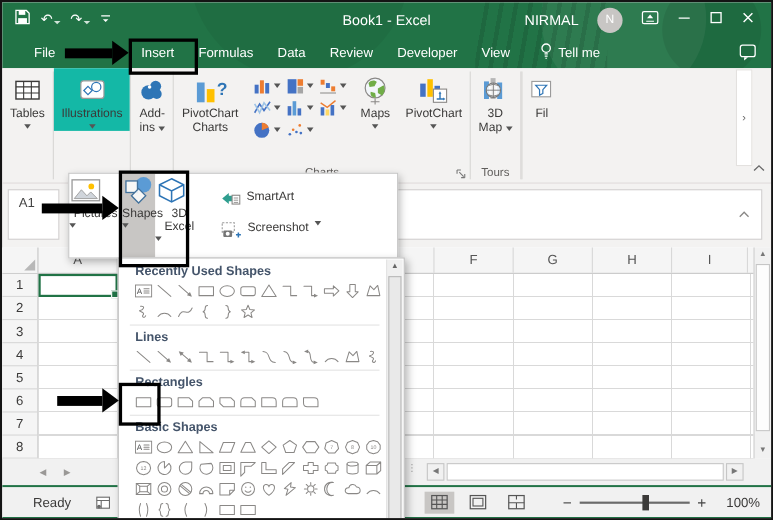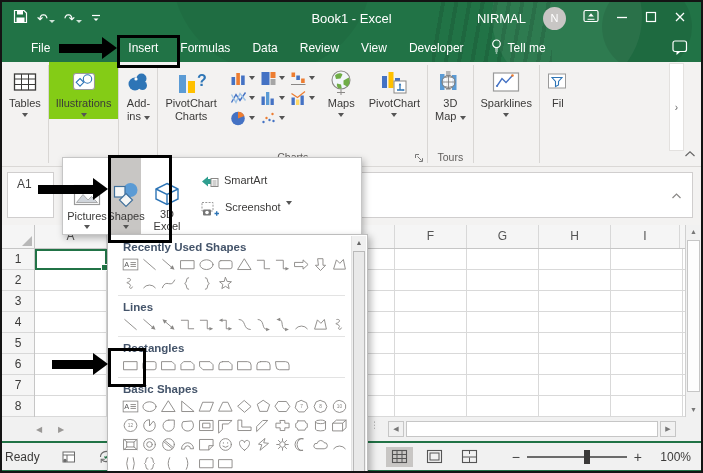--- a/index.html
+++ b/index.html
@@ -28,21 +28,21 @@
   .tellme{display:flex;align-items:center;gap:6px;margin-left:16px;}
   .commenticon{position:absolute;right:13px;top:6px;}
   
   .ribbon{height:104px;background:#f3f2f1;display:flex;position:relative;border-bottom:1px solid #dad8d6;}
   .vsep{width:1px;background:#d8d6d4;margin:3px 0;}
   .rgroup{display:flex;flex-direction:column;}
   .gbody{flex:1;display:flex;align-items:flex-start;}
   .glabel{height:15px;font-size:10.5px;color:#605e5c;text-align:center;position:relative;}
   .bigbtn{display:flex;flex-direction:column;align-items:center;padding:5px 7px 2px;font-size:11px;color:#3b3a39;line-height:13px;text-align:center;}
   .bigbtn .ic{height:30px;display:flex;align-items:center;}
-  .bigbtn.pressed{background:#84cc16;}
+  .bigbtn.pressed{background:#14b8a6;}
   .dcaret{width:0;height:0;border-left:3.5px solid transparent;border-right:3.5px solid transparent;border-top:4px solid #555;display:inline-block;}
   .bigbtn .dcaret{margin-top:3px;}
   .chartgrid{display:grid;grid-template-columns:repeat(3,auto);column-gap:5px;row-gap:2px;padding:7px 6px;align-content:start;}
   .chbtn{display:flex;align-items:center;gap:2px;}
   .launcher{position:absolute;right:3px;top:2px;}
   .ribscroll{position:absolute;right:17px;top:1px;height:86px;width:13px;background:#fff;border:1px solid #e3e1df;
              display:flex;align-items:center;justify-content:center;color:#666;font-size:10px;}
   .collapse{position:absolute;right:5px;bottom:4px;}
   
   .formularow{height:58px;background:#f3f2f1;position:relative;}
@@ -71,34 +71,34 @@
   
   .tabstrip{height:26px;background:#f1f1f1;border-bottom:2px solid #217346;position:relative;box-sizing:border-box;}
   .navarrow{position:absolute;top:8px;font-size:8px;color:#9a9896;}
   .dots{position:absolute;left:368px;top:4px;color:#a0a0a0;font-size:9px;letter-spacing:1px;line-height:8px;}
   .hbtn{position:absolute;top:4px;width:16px;height:16px;background:#f1f1f1;border:1px solid #c6c6c6;box-sizing:border-box;
         font-size:7px;color:#777;text-align:center;line-height:14px;}
   .htrack{position:absolute;left:404px;top:4px;width:252px;height:16px;background:#fff;border:1px solid #c6c6c6;box-sizing:border-box;}
   
   .statusbar{height:29px;background:#f1f1f1;display:flex;align-items:center;font-size:12px;color:#3b3a39;
              border-bottom:2px solid #217346;box-sizing:border-box;position:relative;}
-  .statusbar .ready{margin-left:3px;}
+  .statusbar .ready{margin-left:28px;}
   .sic{margin-left:22px;display:flex;align-items:center;}
   .sright{margin-left:auto;display:flex;align-items:center;gap:0;padding-right:10px;}
   .viewbtn{width:27px;height:20px;display:flex;align-items:center;justify-content:center;margin-right:8px;}
   .viewbtn.sel{background:#c8c6c4;}
   .zoomgrp{display:flex;align-items:center;margin-left:14px;}
   .zminus,.zplus{font-size:14px;color:#444;padding:0 7px;}
   .ztrack{width:100px;height:2px;background:#6b6b6b;position:relative;}
   .zthumb{position:absolute;left:57px;top:-6px;width:6px;height:14px;background:#3b3a39;}
   .zval{width:42px;text-align:right;}
   
   .illus-popup{position:absolute;left:60px;top:155px;width:300px;height:78px;background:#fff;border:1px solid #c6c6c6;
                box-shadow:2px 3px 7px rgba(0,0,0,.28);z-index:30;display:flex;box-sizing:border-box;}
-  .ibtn{display:flex;flex-direction:column;align-items:center;padding-top:22px;font-size:11px;color:#3b3a39;line-height:12px;text-align:center;}
+  .ibtn{display:flex;flex-direction:column;padding-top:0;font-size:11px;color:#3b3a39;line-height:12px;text-align:center;}
   .ibtn .ic{height:30px;display:flex;align-items:center;}
   .ibtn.pressed{background:#c8c6c4;}
   .ibtn .dcaret{margin-top:3px;}
   .icol{display:flex;flex-direction:column;justify-content:center;gap:9px;padding-left:8px;}
   .irow{display:flex;align-items:flex-start;gap:5px;font-size:11px;color:#3b3a39;}
   
   .shapes-flyout{position:absolute;left:105px;top:232px;width:261px;height:244px;background:#fff;border:1px solid #bdbdbd;
                  box-shadow:3px 3px 7px rgba(0,0,0,.28);z-index:31;box-sizing:border-box;padding:3px 20px 0 8px;}
   .sec-h{font-size:11.5px;font-weight:bold;color:#44546a;padding:3px 0 2px 7px;}
   .srow{display:flex;padding-left:5px;}
@@ -159,22 +159,22 @@
       </div>
     </div>
 
     <div class="tabrow">
       <span id="tabs" style="display:flex;">
           <span class="tab">File</span>
           <span class="tab active">Insert</span>
           <span class="tab">Formulas</span>
           <span class="tab">Data</span>
           <span class="tab">Review</span>
+          <span class="tab">Developer</span>
           <span class="tab">View</span>
-          <span class="tab">Developer</span>
         </span>
       <span class="tellme">
         <span><svg width="11" height="15" viewBox="0 0 11 15">
               <circle cx="5.5" cy="4.8" r="3.8" stroke="#fff" stroke-width="1.2" fill="none"></circle>
               <path d="M4 10 h3 M4.2 12 h2.6 M4.8 14 h1.4" stroke="#fff"></path>
             </svg></span>
         <span>Tell me</span>
       </span>
       <span class="commenticon"><svg width="16" height="16" viewBox="0 0 16 16">
             <rect x="1" y="1" width="13.5" height="10.5" rx="2" stroke="#fff" stroke-width="1.2" fill="none"></rect>
@@ -365,37 +365,20 @@
                 <path d="M7 13 H20 M13.5 6.5 V19.5 M9.3 8.7 a9 9 0 0 1 8.4 0 M9.3 17.3 a9 9 0 0 0 8.4 0" fill="none" stroke="#767676" stroke-width=".8"></path>
               </svg>
             </span>
           <span>3D</span>
           <span><span>Map</span> <span class="dcaret"></span></span>
         </div>
       </div>
       <div class="glabel"><span>Tours</span></div>
     </div>
     <div class="vsep"></div>
-    <div class="rgroup">
-      <div class="gbody">
-        <div class="bigbtn">
-          <span class="ic">
-              <svg width="30" height="26" viewBox="0 0 30 26">
-                <rect x="2.5" y="4" width="25" height="18" fill="#fff" stroke="#9a9a9a" stroke-width="1.2"></rect>
-                <path d="M6 17 L11 9.5 L15 13.5 L21.5 6.5" fill="none" stroke="#4472c4" stroke-width="1.4"></path>
-                <circle cx="21.5" cy="6.5" r="1.3" fill="#ed7d31"></circle>
-                <circle cx="6" cy="17" r="1.1" fill="#4472c4"></circle>
-              </svg>
-            </span>
-          <span>Sparklines</span>
-          <span class="dcaret"></span>
-        </div>
-      </div>
-        <div class="glabel"></div>
-    </div>
     <div class="vsep"></div>
     <div class="rgroup">
       <div class="gbody">
         <div class="bigbtn">
           <span class="ic">
               <svg width="22" height="20" viewBox="0 0 22 20">
                 <rect x="1.5" y="2" width="17" height="14" fill="#fff" stroke="#9a9a9a"></rect>
                 <path d="M5 5.5 H15 L11.5 9.5 V13 L8.5 14.5 V9.5 Z" fill="none" stroke="#2e75b6" stroke-width="1.1"></path>
               </svg>
             </span>

